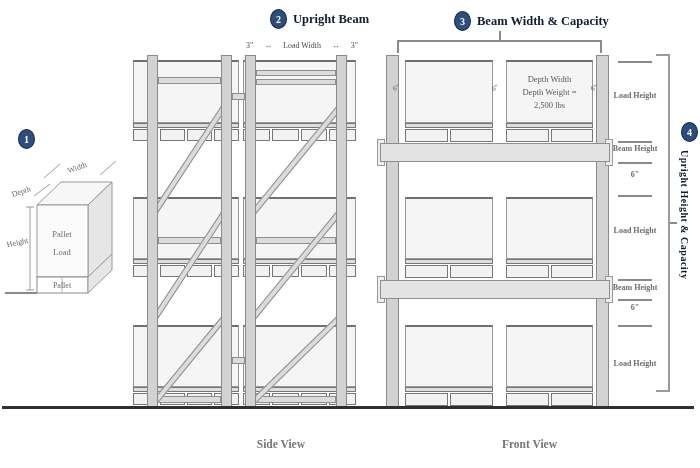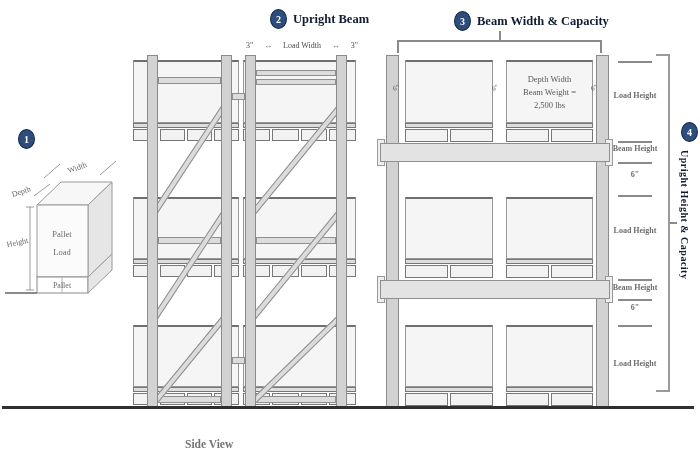--- a/index.html
+++ b/index.html
@@ -28,21 +28,21 @@
   .ruler-label{position:absolute;left:612px;width:46px;text-align:center;font-size:8px;font-weight:bold;color:#6e6e6e;white-space:nowrap}
 
   .bracket-top{position:absolute;border-top:2px solid #8a8a8a;border-left:2px solid #8a8a8a;border-right:2px solid #8a8a8a;box-sizing:border-box}
   .bracket-right{position:absolute;border-top:2px solid #9a9a9a;border-right:2px solid #9a9a9a;border-bottom:2px solid #9a9a9a;box-sizing:border-box}
   .vline{position:absolute;background:#8a8a8a}
 
   .dim-row{position:absolute;display:flex;justify-content:space-between;align-items:center;
            font-size:8px;color:#4a4a4a;white-space:nowrap}
   .dim-row .arr{color:#5a5a5a;font-size:8px}
 
-  .caption{position:absolute;font-size:11.5px;font-weight:bold;color:#757575;text-align:left;width:120px}
+  .caption{position:absolute;font-size:11.5px;font-weight:bold;color:#757575;text-align:right;width:120px}
   .clearance{position:absolute;font-size:7px;color:#555;transform:rotate(-18deg)}
   .loadinfo{position:absolute;left:506px;top:62px;width:87px;height:60px;display:flex;flex-direction:column;
             justify-content:center;text-align:center;font-size:8.5px;color:#5a5a5a;line-height:13px}
   .vtitle{position:absolute;left:679px;top:150px;height:198px;writing-mode:vertical-rl;
           font-weight:bold;font-size:10px;color:#111c33;letter-spacing:.5px;white-space:nowrap}
   .floor{position:absolute;left:2px;top:406px;width:692px;height:2.5px;background:#2f2f2f}
 
   svg text{font-family:"Liberation Serif","DejaVu Serif",serif;fill:#6a6a6a}
   svg .face-top{fill:#f7f7f7;stroke:#9a9a9a;stroke-width:1}
   svg .face-side{fill:#e6e6e6;stroke:#9a9a9a;stroke-width:1}
@@ -192,21 +192,21 @@
     <div class="bracket-top" style="left:397px;top:40px;width:205px;height:13px"></div>
     <div class="vline" style="left:499px;top:31px;width:2px;height:9px"></div>
 
     <div class="post" style="left:386px;top:55px;width:13px;height:353px"></div>
     <div class="post" style="left:596px;top:55px;width:13px;height:353px"></div>
 
     <div class="load" style="left:405px;top:60px;width:88px;height:63px"></div>
     <div class="load" style="left:506px;top:60px;width:87px;height:63px"></div>
     <div class="loadinfo">
       <div>Depth Width</div>
-      <div>Beam Weight =</div>
+      <div>Depth Weight =</div>
       <div>2,500 lbs</div>
     </div>
     <div class="pallet" style="left:405px;top:123px;width:88px;height:19px">
         <div class="deck"></div>
         <div class="cells" style="height:13px">
           <i></i>
           <i></i>
         </div>
       </div>
     <div class="pallet" style="left:506px;top:123px;width:87px;height:19px">
@@ -280,14 +280,15 @@
     <div class="ruler-label" style="top:359px">Load Height</div>
   </div>
 
   <div class="bracket-right" style="left:656px;top:54px;width:14px;height:338px"></div>
   <div class="vline" style="left:670px;top:222px;width:7px;height:2px"></div>
   <span class="num-circle" style="position:absolute;left:681px;top:122px">4</span>
   <div class="vtitle">Upright Height &amp; Capacity</div>
 
   <div class="floor"></div>
   <div class="caption" style="left:185px;top:438px">Side View</div>
+  <div class="caption" style="left:437px;top:438px">Front View</div>
 
 </div>
 
 </body></html>

